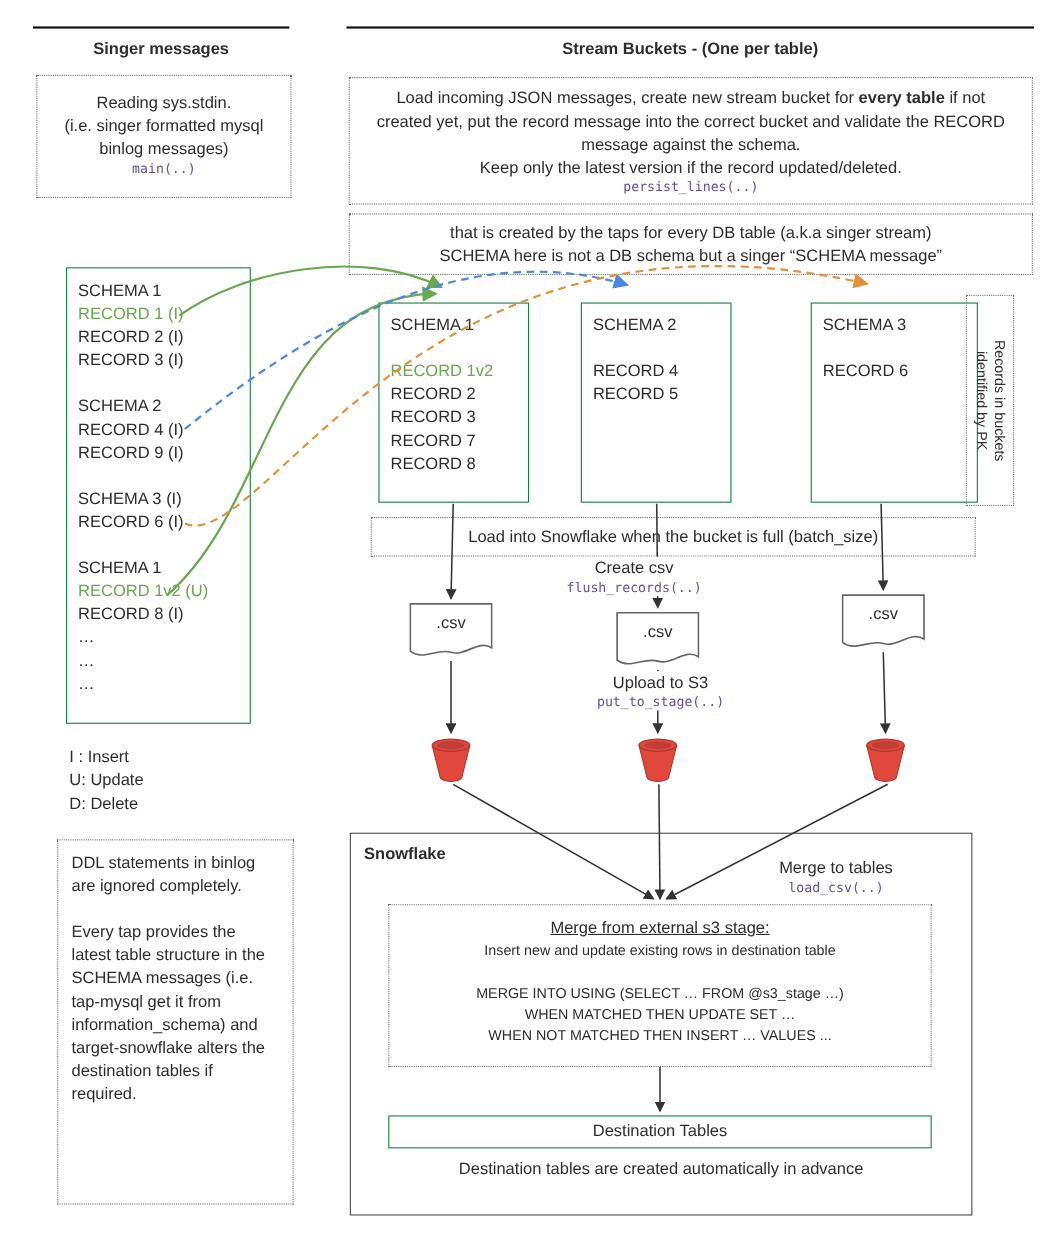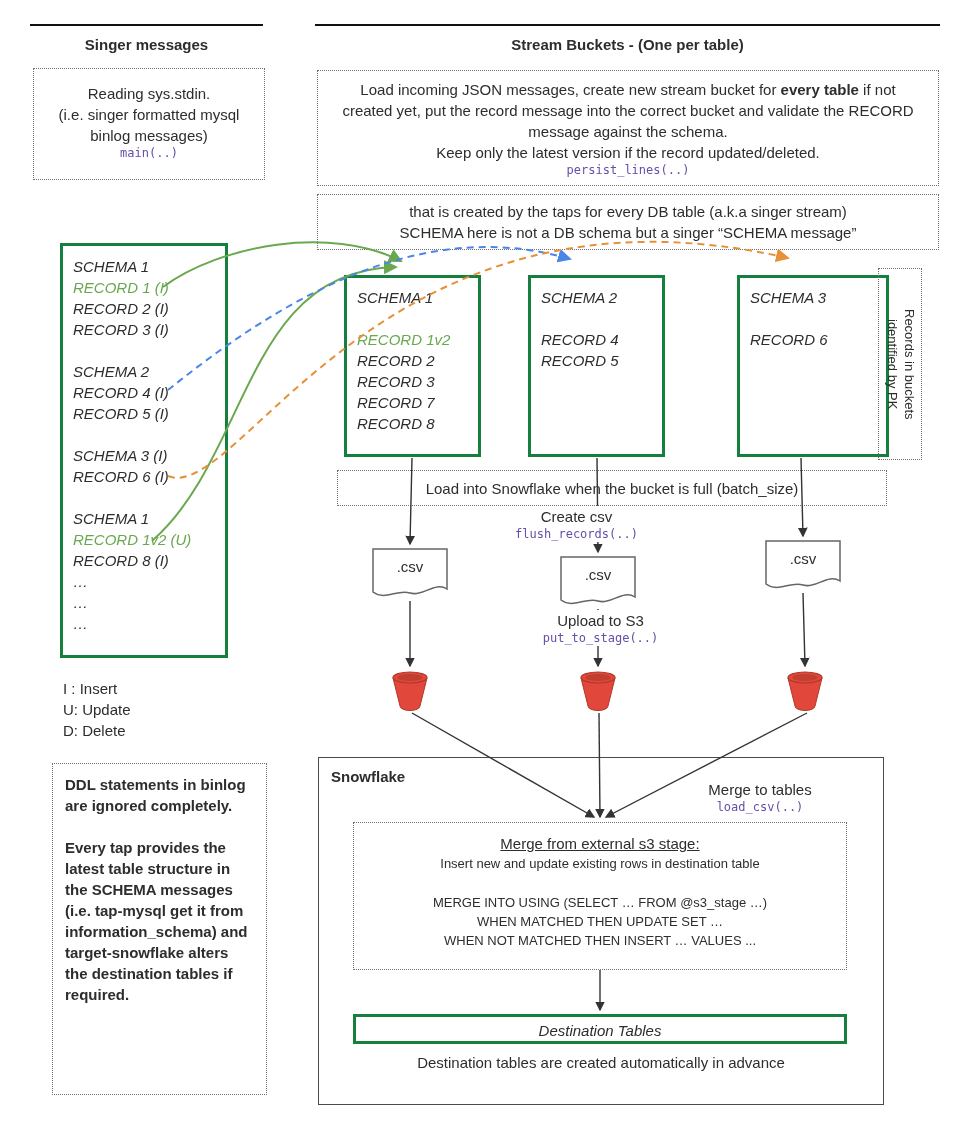--- a/index.html
+++ b/index.html
@@ -1,21 +1,21 @@
 <!DOCTYPE html>
 <html style="--green: #6aa84f; --blue: #4a86e8; --orange: #e69138; --purple: #674ea7; --bucket_red: #e2473b;"><head>
 <meta charset="utf-8">
 <style>
   * { margin:0; padding:0; box-sizing:border-box; }
   html,body { background:#fff; }
   body { font-family:"Liberation Sans","DejaVu Sans",sans-serif; color:#2d2d2d; }
   #canvas { position:relative; width:959px; height:1133px; background:#fff; overflow:hidden; }
   .abs { position:absolute; }
   .dotted { border:1px dotted #6f6f6f; }
-  .solidbox { border:3px solid #15803d; background:#fff;font-style:italic; }
+  .solidbox { border:1px solid #15803d; background:#fff; }
   .rule { border-top:2px solid #111; }
   .title { font-weight:bold; font-size:15px; text-align:center; }
   .center { text-align:center; }
   .txt { font-size:15px; line-height:21px; }
   .small { font-size:13px; line-height:19px; }
   .code { font-family:"DejaVu Sans Mono","Liberation Mono",monospace; font-size:12px; color:var(--purple,#674ea7); }
   .green { color:var(--green,#6aa84f); }
   .row { min-height:21px; line-height:21px; font-size:15px; white-space:nowrap; }
   .legend-row { line-height:21px; font-size:15px; }
   .whitebg { background:#fff; z-index:6; }
@@ -57,40 +57,40 @@
   </div>
 
   <div class="abs solidbox" style="left:60px;top:243px;width:168px;height:415px;padding:10px 0 0 10px;">
     <div class="row">SCHEMA 1</div>
     <div class="row green">RECORD 1 (I)</div>
     <div class="row">RECORD 2 (I)</div>
     <div class="row">RECORD 3 (I)</div>
     <div class="row"></div>
     <div class="row">SCHEMA 2</div>
     <div class="row">RECORD 4 (I)</div>
-    <div class="row">RECORD 5 (I)</div>
+    <div class="row">RECORD 9 (I)</div>
     <div class="row"></div>
     <div class="row">SCHEMA 3 (I)</div>
     <div class="row">RECORD 6 (I)</div>
     <div class="row"></div>
     <div class="row">SCHEMA 1</div>
     <div class="row green">RECORD 1v2 (U)</div>
     <div class="row">RECORD 8 (I)</div>
     <div class="row">…</div>
     <div class="row">…</div>
     <div class="row">…</div>
   </div>
 
   <div class="abs" style="left:63px;top:678px;width:140px;">
     <div class="legend-row">I : Insert</div>
     <div class="legend-row">U: Update</div>
     <div class="legend-row">D: Delete</div>
   </div>
 
-  <div class="abs dotted" style="left:52px;top:763px;width:215px;height:332px;padding:10px 12px;font-weight:bold;">
+  <div class="abs dotted" style="left:52px;top:763px;width:215px;height:332px;padding:10px 12px;">
     <div class="txt">DDL statements in binlog are ignored completely.</div>
     <div class="txt" style="height:21px;"></div>
     <div class="txt">Every tap provides the latest table structure in the SCHEMA messages (i.e. tap-mysql get it from information_schema) and target-snowflake alters the destination tables if required.</div>
   </div>
 
   <div class="abs dotted center" style="left:317px;top:70px;width:622px;height:116px;padding:8px 16px;">
     <div class="txt"><span>Load incoming JSON messages, create new stream bucket for </span><b>every table</b><span> if not created yet, put the record message into the correct bucket and validate the RECORD message against the schema.</span></div>
     <div class="txt" style="font-weight:normal;">Keep only the latest version if the record updated/deleted.</div>
     <div class="code">persist_lines(..)</div>
   </div>

